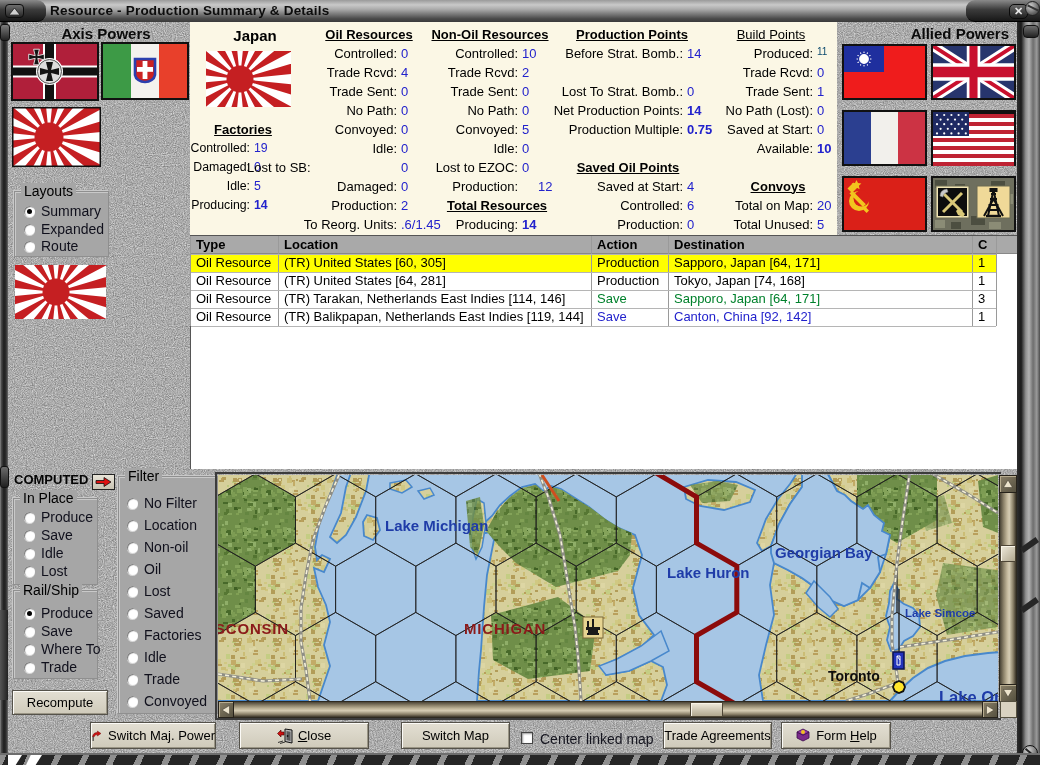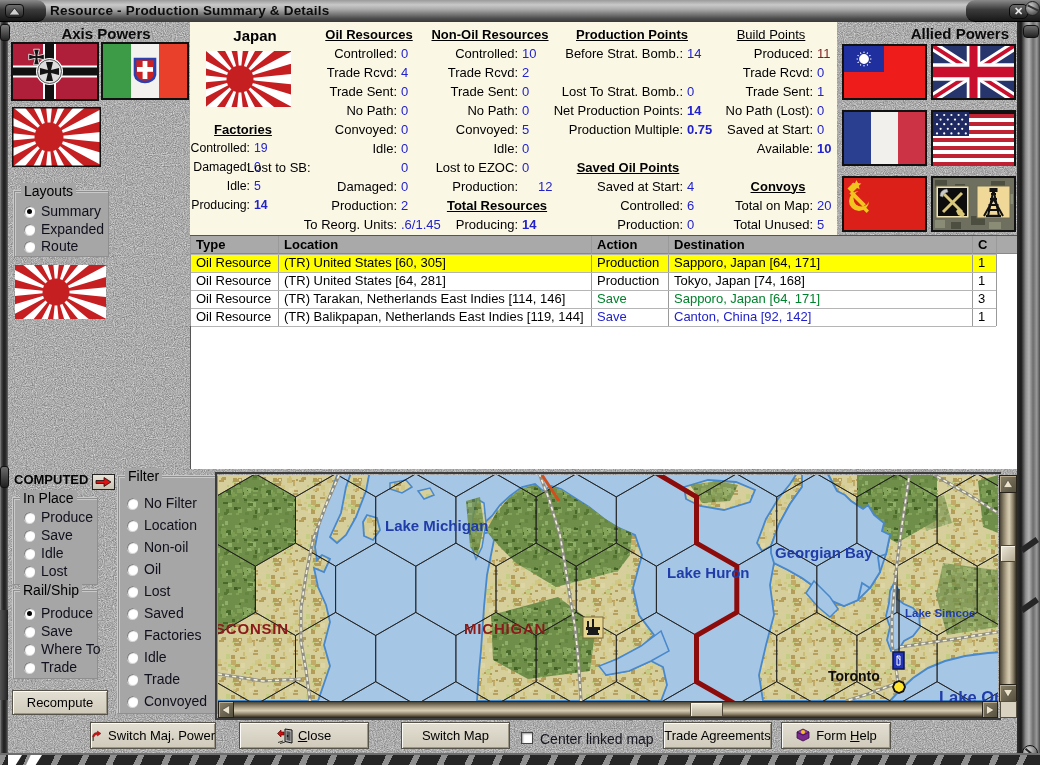--- a/index.html
+++ b/index.html
@@ -84,21 +84,21 @@
             <div style="position:absolute;left:687px;top:121.5px;color:#2222cc;font-size:13px;"><b>0.75</b></div>
 <div style="position:absolute;left:548.0px;top:159.5px;width:160px;text-align:center;font-weight:bold;text-decoration:underline">Saved Oil Points</div>
 <div style="position:absolute;left:513px;top:178.5px;width:170px;text-align:right;font-size:13px">Saved at Start:</div>
             <div style="position:absolute;left:687px;top:178.5px;color:#2222cc;font-size:13px;">4</div>
 <div style="position:absolute;left:513px;top:197.5px;width:170px;text-align:right;font-size:13px">Controlled:</div>
             <div style="position:absolute;left:687px;top:197.5px;color:#2222cc;font-size:13px;">6</div>
 <div style="position:absolute;left:513px;top:216.5px;width:170px;text-align:right;font-size:13px">Production:</div>
             <div style="position:absolute;left:687px;top:216.5px;color:#2222cc;font-size:13px;">0</div>
 <div style="position:absolute;left:691.0px;top:26.5px;width:160px;text-align:center;font-weight:normal;text-decoration:underline">Build Points</div>
 <div style="position:absolute;left:663px;top:45.5px;width:150px;text-align:right;font-size:13px">Produced:</div>
-            <div style="position:absolute;left:817px;top:45.5px;color:#7f1d1d;font-size:13px;">11</div>
+            <div style="position:absolute;left:817px;top:45.5px;color:#0c4a6e;font-size:10px;">11</div>
 <div style="position:absolute;left:663px;top:64.5px;width:150px;text-align:right;font-size:13px">Trade Rcvd:</div>
             <div style="position:absolute;left:817px;top:64.5px;color:#2222cc;font-size:13px;">0</div>
 <div style="position:absolute;left:663px;top:83.5px;width:150px;text-align:right;font-size:13px">Trade Sent:</div>
             <div style="position:absolute;left:817px;top:83.5px;color:#2222cc;font-size:13px;">1</div>
 <div style="position:absolute;left:663px;top:102.5px;width:150px;text-align:right;font-size:13px">No Path (Lost):</div>
             <div style="position:absolute;left:817px;top:102.5px;color:#2222cc;font-size:13px;">0</div>
 <div style="position:absolute;left:663px;top:121.5px;width:150px;text-align:right;font-size:13px">Saved at Start:</div>
             <div style="position:absolute;left:817px;top:121.5px;color:#2222cc;font-size:13px;">0</div>
 <div style="position:absolute;left:663px;top:140.5px;width:150px;text-align:right;font-size:13px">Available:</div>
             <div style="position:absolute;left:817px;top:140.5px;color:#2222cc;font-size:13px;"><b>10</b></div>

